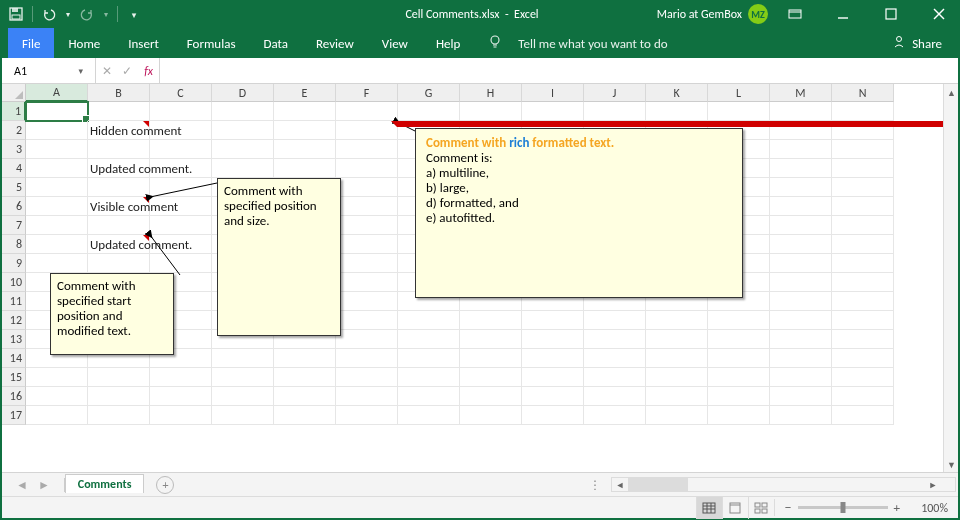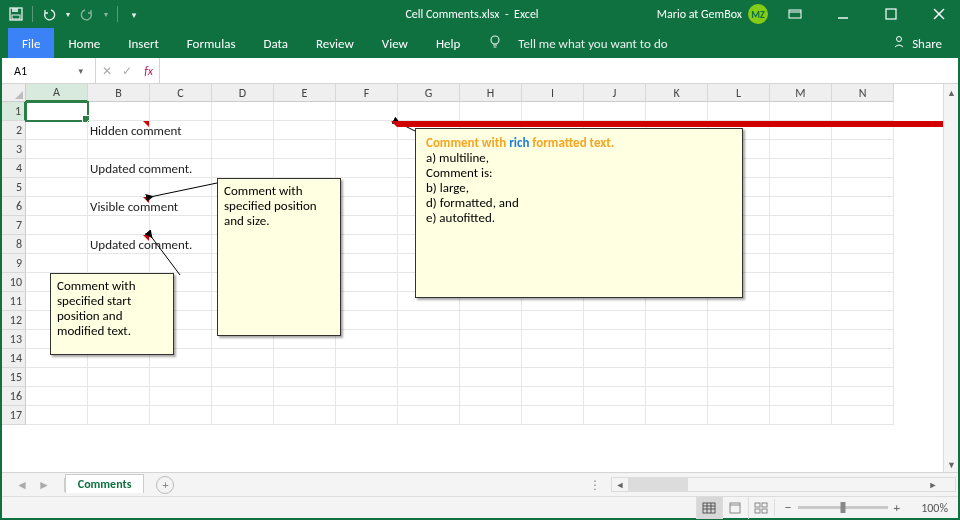--- a/index.html
+++ b/index.html
@@ -540,22 +540,22 @@
         <div>Comment with</div>
         <div>specified start</div>
         <div>position and</div>
         <div>modified text.</div>
       </div>
 
       <div class="cbox" style="left:413px; top:44px; width:328px; height:170px; padding:6px 10px;">
         <div style="font-weight:700; font-size:13px; color:#f5a623;">
           <span>Comment with </span><span style="color:#1e7fd6">rich</span><span> formatted text.</span>
         </div>
+        <div>Comment is:</div>
         <div>a) multiline,</div>
-        <div>Comment is:</div>
         <div>b) large,</div>
         <div>d) formatted, and</div>
         <div>e) autofitted.</div>
       </div>
 
       <span class="red-tri" style="position:absolute; left:389px; top:37px;"></span>
 
     </div>
 
     <div class="vscroll">

